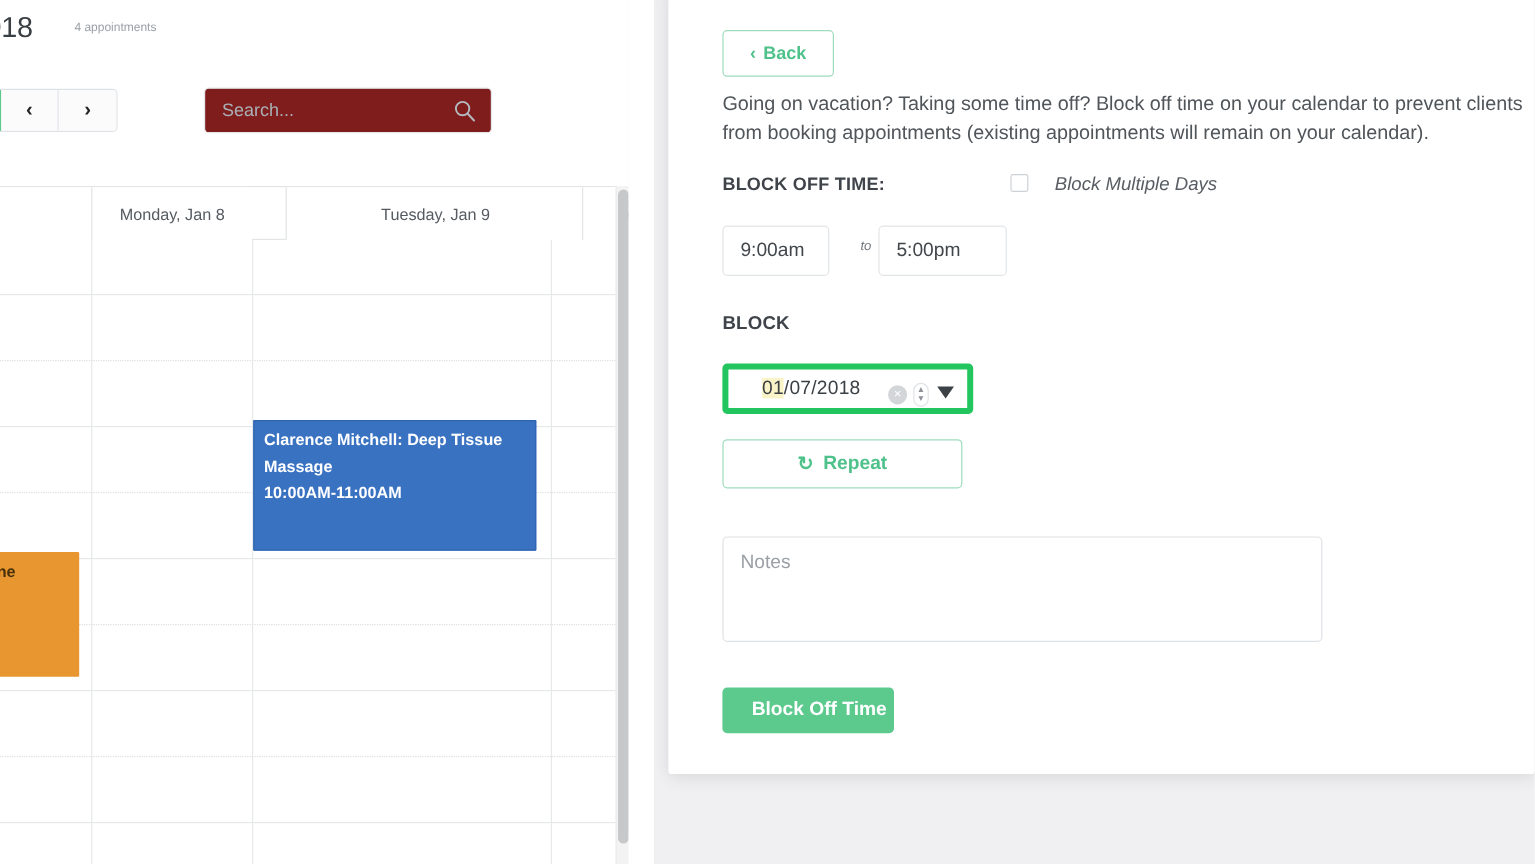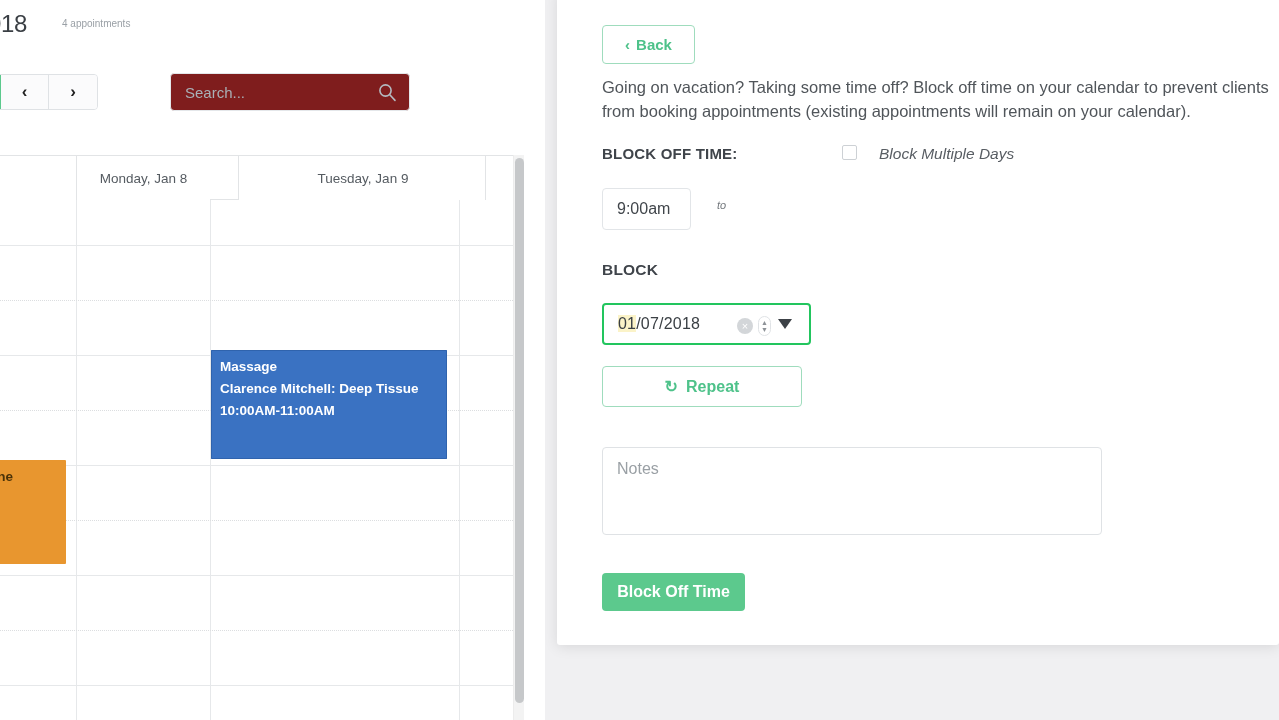--- a/index.html
+++ b/index.html
@@ -159,22 +159,22 @@
     font-size: 11px; color: #73787d; font-style: italic;
   }
   #time-end { left: 175px; width: 107px; }
 
   #date-label {
     position: absolute; left: 45px; top: 271px;
     font-size: 15.5px; font-weight: 700; color: #3f444a; letter-spacing: .2px;
   }
   #date-field {
     position: absolute; left: 45px; top: 313px; width: 209px; height: 42px;
-    border: 2px solid #22c55e; border-radius: 4px; background: #fff;
-    display: flex; align-items: center; padding-left: 14px;
+    border: 5px solid #22c55e; border-radius: 4px; background: #fff;
+    display: flex; align-items: center; padding-left: 28px;
   }
   #date-value { font-size: 16px; color: #3b4045; letter-spacing: .2px; }
   #date-value .seg-hl { background: #fbf3c8; }
   #date-clear-icon {
     position: absolute; left: 133px; top: 13px; width: 16px; height: 16px;
     border-radius: 50%; background: #d3d6d9; color: #fff;
     font-size: 11px; line-height: 16px; text-align: center; cursor: pointer;
   }
   #date-spinner {
     position: absolute; left: 154px; top: 11px; width: 13px; height: 20px;
@@ -203,20 +203,21 @@
     padding: 12px 14px; font-size: 16px; color: #8d9398; resize: none;
     outline: none; font-family: "Liberation Sans", sans-serif;
   }
   #notes-textarea::placeholder { color: #9aa0a5; }
 
   #submit-button {
     position: absolute; left: 45px; top: 583px; width: 143px; height: 38px;
     background: #5cc98d; border: none; border-radius: 4px;
     color: #ffffff; font-size: 16px; font-weight: 700; cursor: pointer;
     font-family: "Liberation Sans", sans-serif;
+    text-align: right;
   }
 </style>
 </head>
 <body>
 
 <div id="root">
 
   <div id="calendar-app">
 
     <div id="cal-header">
@@ -252,22 +253,22 @@
           <div class="hline-solid" style="top: 45px;"></div>
           <div class="hline-solid" style="top: 155px;"></div>
           <div class="hline-solid" style="top: 265px;"></div>
           <div class="hline-solid" style="top: 375px;"></div>
           <div class="hline-solid" style="top: 485px;"></div>
           <div class="hline-dotted" style="top: 100px;"></div>
           <div class="hline-dotted" style="top: 210px;"></div>
           <div class="hline-dotted" style="top: 320px;"></div>
           <div class="hline-dotted" style="top: 430px;"></div>
           <div class="event blue" style="left: 211px; top: 150px; width: 236px; height: 109px;">
+            <span class="ev-line">Clarence Mitchell:  Deep Tissue</span>
             <span class="ev-line">Massage</span>
-            <span class="ev-line">Clarence Mitchell:  Deep Tissue</span>
             <span class="ev-line">10:00AM-11:00AM</span>
           </div>
           <div class="event orange" style="left: -20px; top: 260px; width: 86px; height: 104px;">
             <span class="ev-line">one</span>
           </div>
         </div>
       <div id="cal-scrollbar-track">
         <div id="cal-scrollbar-thumb"></div>
       </div>
     </div>
@@ -288,20 +289,21 @@
 
         <div id="block-off-label">BLOCK OFF TIME:</div>
 
         <div id="multi-day-wrap">
           <span id="multi-day-checkbox"></span>
           <span id="multi-day-label">Block Multiple Days</span>
         </div>
 
         <div id="time-start" class="time-field">9:00am</div>
         <div id="time-to">to</div>
+        <div id="time-end" class="time-field">5:00pm</div>
 
         <div id="date-label">BLOCK</div>
 
         <div id="date-field">
           <span id="date-value"><span class="seg-hl">01</span><span>/07/2018</span></span>
 
           <span id="date-clear-icon">×</span>
 
           <span id="date-spinner">
             <span>▲</span>

